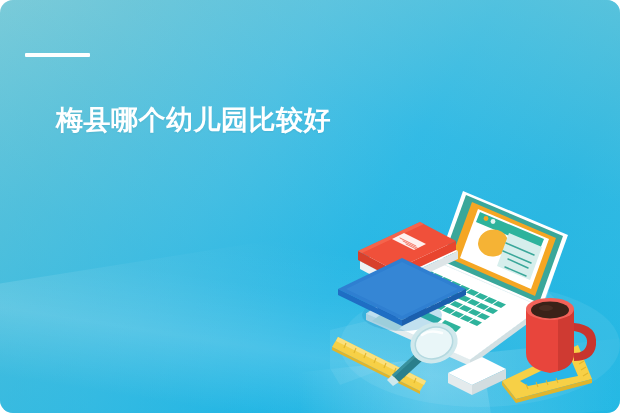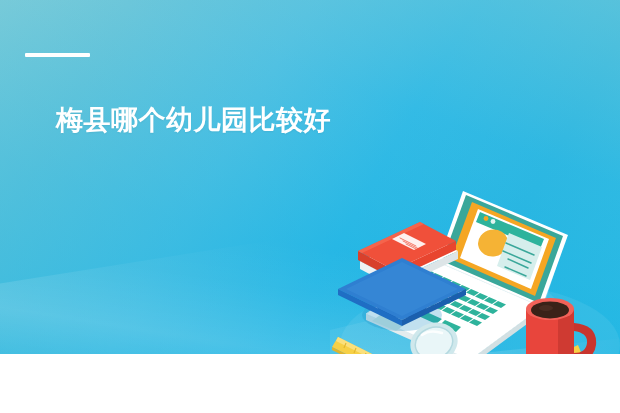--- a/index.html
+++ b/index.html
@@ -7,29 +7,30 @@
   html, body {
     width: 620px;
     height: 413px;
     overflow: hidden;
     font-family: "Liberation Sans", "DejaVu Sans", sans-serif;
   }
 
   #banner {
     position: relative;
     width: 620px;
-    height: 354px;
+    height: 413px;
     overflow: hidden;
     background: linear-gradient(120deg,
                 #86cdd6 0%,
                 #6fc6d8 16%,
                 #4fc0e2 38%,
                 #2ab8e6 58%,
                 #22b4e2 78%,
                 #25b9e4 100%);
+    border-radius: 13px;
   }
 
   
   #bg-tint {
     position: absolute;
     inset: 0;
     background: linear-gradient(200deg,
                 rgba(130,205,214,0.55) 0%,
                 rgba(90,198,226,0.20) 32%,
                 rgba(26,180,227,0.35) 66%,

